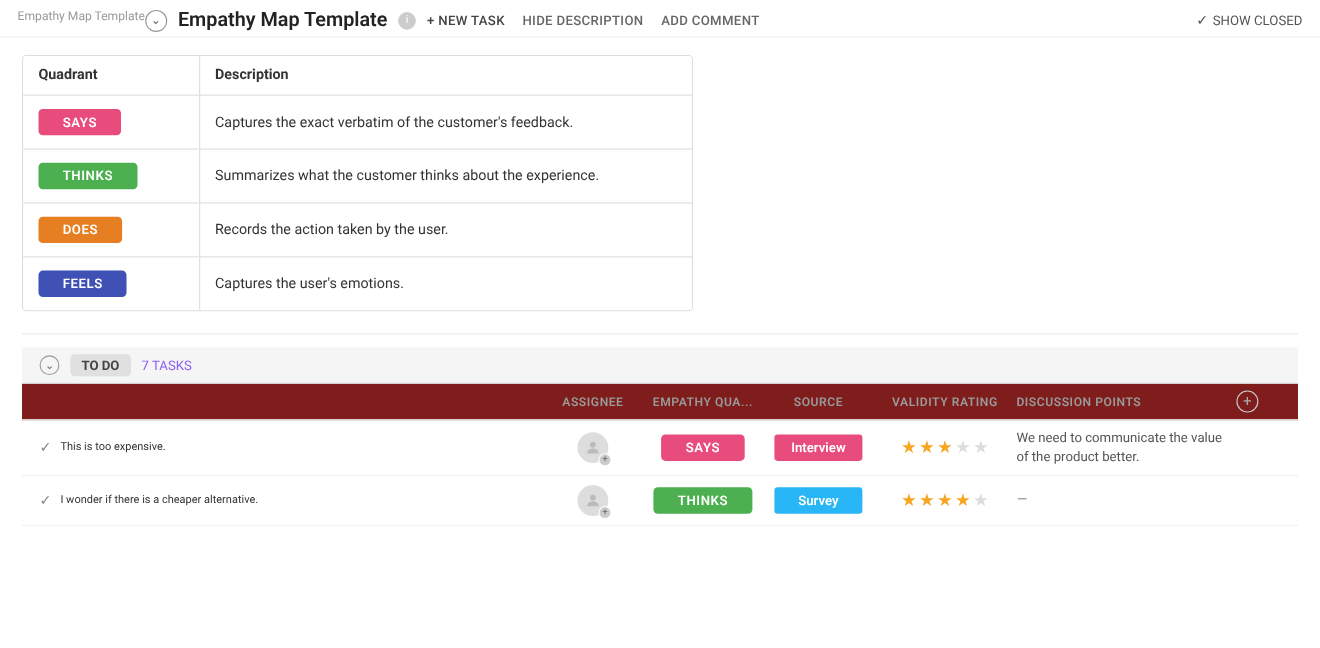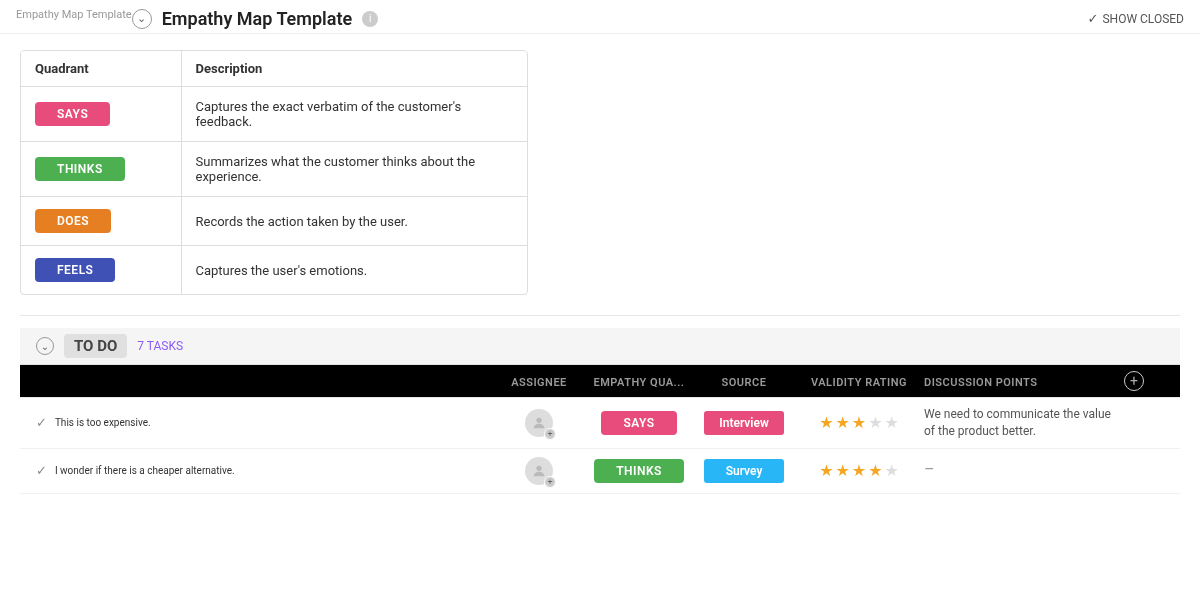--- a/index.html
+++ b/index.html
@@ -94,21 +94,21 @@
     
     .main-content {
       padding: 16px 20px;
     }
 
     
     .description-table {
       border: 1px solid #ddd;
       border-radius: 4px;
       overflow: hidden;
-      width: 508px;
+      width: 610px;
     }
     .description-table table {
       width: 100%;
       border-collapse: collapse;
     }
     .description-table th {
       background: #fff;
       text-align: left;
       padding: 10px 14px;
       font-weight: 700;
@@ -171,35 +171,35 @@
       align-items: center;
       justify-content: center;
       font-size: 10px;
       color: #666;
       cursor: pointer;
     }
     .todo-badge {
       background: #e0e0e0;
       border-radius: 4px;
       padding: 3px 10px;
-      font-size: 15px;
+      font-size: 12px;
       font-weight: 700;
       color: #444;
     }
     .tasks-count {
       font-size: 12px;
       color: #8b5cf6;
       font-weight: 400;
     }
     .column-headers {
       display: flex;
       align-items: center;
       padding: 6px 16px;
       border-bottom: 1px solid #e8e8e8;
-      background: #000000;
+      background: #7f1d1d;
     }
     .col-task { flex: 1; }
     .col-assignee { width: 90px; text-align: center; }
     .col-quadrant { width: 110px; text-align: center; }
     .col-source { width: 100px; text-align: center; }
     .col-validity { width: 130px; text-align: center; }
     .col-discussion { width: 200px; }
     .col-add { width: 40px; text-align: center; }
     .col-header-label {
       font-size: 11px;
@@ -325,20 +325,25 @@
 
 <div class="top-bar">
   <div class="breadcrumb-area">
     <span class="breadcrumb-text">Empathy Map Template</span>
     <div class="title-row">
       <div class="chevron-circle">
         <span>⌄</span>
       </div>
       <span class="page-title">Empathy Map Template</span>
       <div class="info-icon">i</div>
+      <div class="top-actions">
+        <span class="action-link new-task">+ NEW TASK</span>
+        <span class="action-link">HIDE DESCRIPTION</span>
+        <span class="action-link">ADD COMMENT</span>
+      </div>
     </div>
   </div>
   <div class="show-closed">
     <span class="check">✓</span>
     <span>SHOW CLOSED</span>
   </div>
 </div>
 
 <div class="main-content">
 

